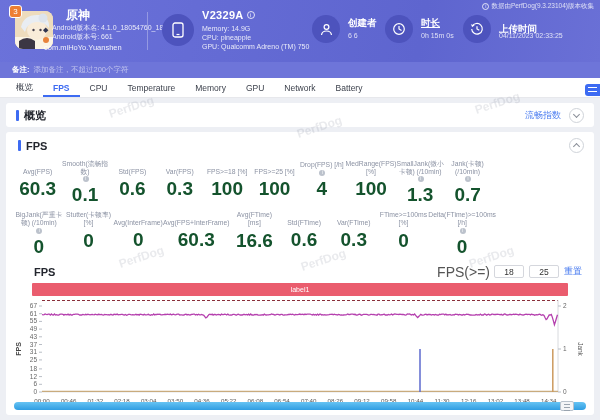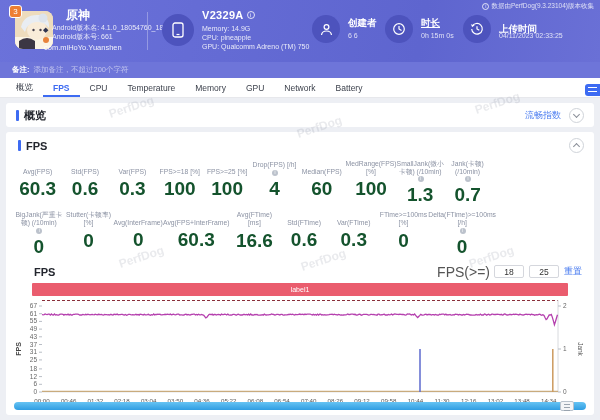--- a/index.html
+++ b/index.html
@@ -213,20 +213,27 @@
 
   <div class="stats1" id="stats-row1">
       <div class="stat">
         <div class="stat-label">
           <span>Avg(FPS)</span>
         </div>
         <div class="stat-value">60.3</div>
       </div>
       <div class="stat">
         <div class="stat-label">
+          <span>Smooth(流畅指数)</span>
+          <span class="info-i">i</span>
+        </div>
+        <div class="stat-value">0.1</div>
+      </div>
+      <div class="stat">
+        <div class="stat-label">
           <span>Std(FPS)</span>
         </div>
         <div class="stat-value">0.6</div>
       </div>
       <div class="stat">
         <div class="stat-label">
           <span>Var(FPS)</span>
         </div>
         <div class="stat-value">0.3</div>
       </div>
@@ -241,26 +248,20 @@
           <span>FPS&gt;=25 [%]</span>
         </div>
         <div class="stat-value">100</div>
       </div>
       <div class="stat">
         <div class="stat-label">
           <span>Drop(FPS) [/h]</span>
           <span class="info-i">i</span>
         </div>
         <div class="stat-value">4</div>
-      </div>
-      <div class="stat">
-        <div class="stat-label">
-          <span>Median(FPS)</span>
-        </div>
-        <div class="stat-value">60</div>
       </div>
       <div class="stat">
         <div class="stat-label">
           <span>MedRange(FPS)[%]</span>
         </div>
         <div class="stat-value">100</div>
       </div>
       <div class="stat">
         <div class="stat-label">
           <span>SmallJank(微小卡顿) (/10min)</span>

